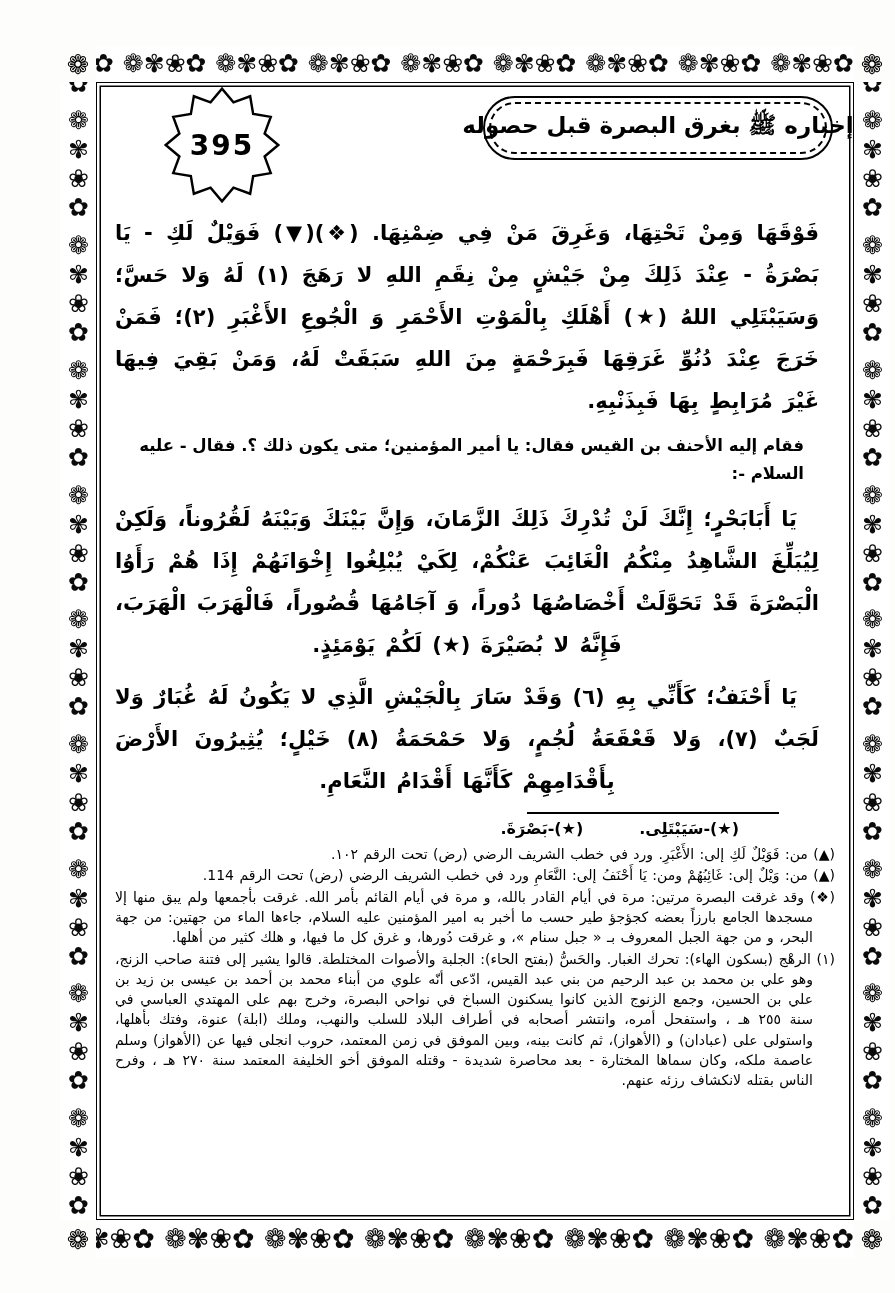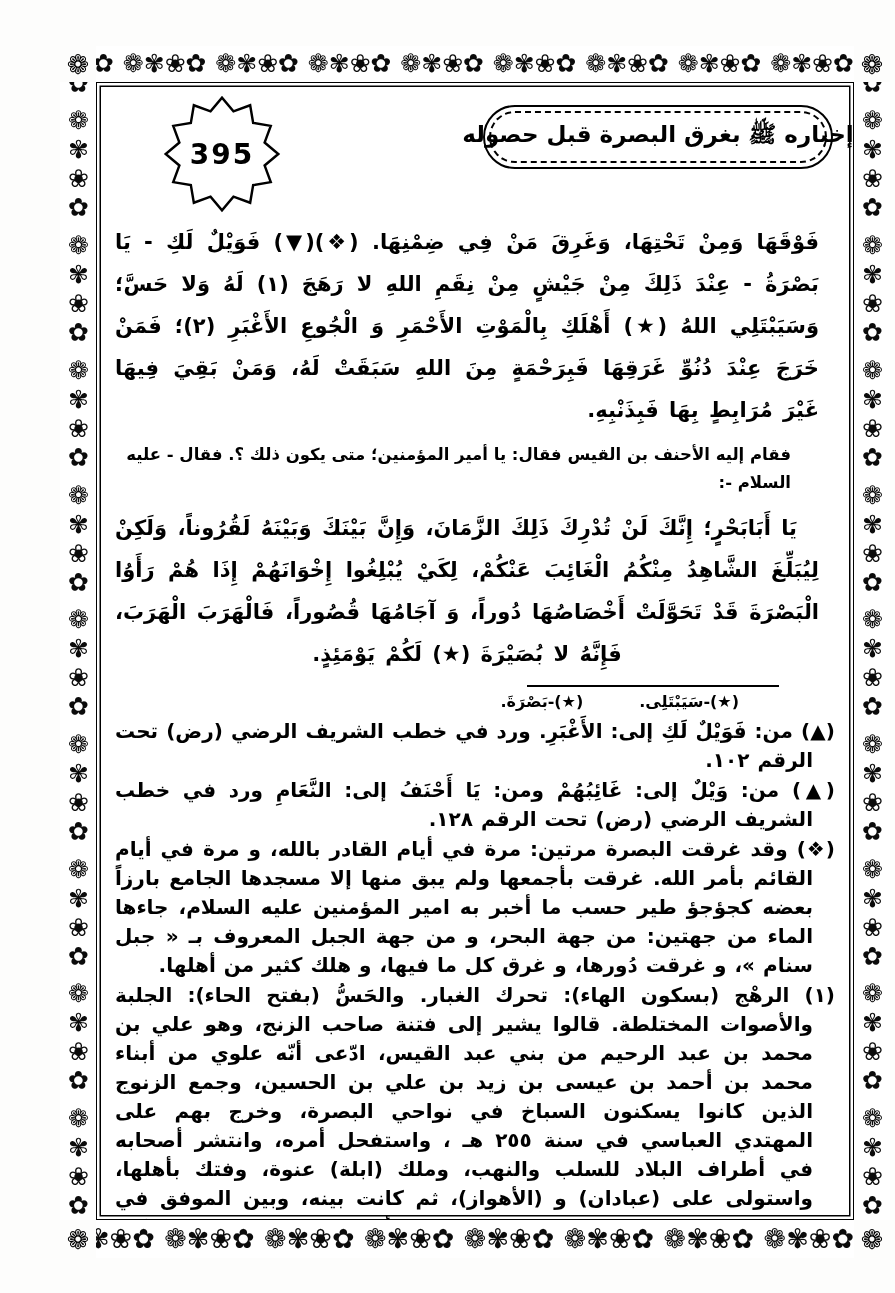--- a/index.html
+++ b/index.html
@@ -18,21 +18,21 @@
   .band-b{font-size:27px;line-height:38px;}
   .band-v{writing-mode:vertical-rl;font-size:25px;line-height:36px;white-space:nowrap;text-align:center;font-weight:700;}
   .corner{display:flex;align-items:center;justify-content:center;font-size:27px;font-weight:700;overflow:hidden;}
 
   
   .content-frame{
     grid-column:2;grid-row:2;
     border:1.5px solid #000;
     box-shadow:inset 0 0 0 2.5px #fff, inset 0 0 0 4px #000;
     background:#fff;
-    padding:16px 18px 8px 18px;
+    padding:7px 18px 8px 18px;
     overflow:hidden;
     direction:rtl;
   }
 
   
   .header{position:relative;height:118px;}
   .cartouche{
     position:absolute;top:6px;right:2px;width:346px;height:60px;
     border:2.5px solid #000;border-radius:32px;
     display:flex;align-items:center;justify-content:center;
@@ -52,36 +52,36 @@
   .main-text{margin-top:4px;}
   .main-text p{
     margin:0 16px 10px 0;
     font-size:21px;font-weight:700;line-height:2.0;
     text-align:justify;word-spacing:3px;
   }
   .p-center-last{text-align-last:center;}
   .p-indent{text-indent:22px;}
   .narrator{
     font-size:16.5px;font-weight:700;line-height:1.7;
-    margin:2px 44px 10px 0;text-align:right;
+    margin:2px 31px 10px 0;text-align:right;
   }
 
   
   .fn-divider{
     width:252px;height:0;border-top:2.5px solid #000;
     margin:2px 56px 5px auto;
   }
   .variants{
     display:flex;flex-direction:row;gap:56px;justify-content:flex-start;
     margin:0 96px 6px 0;
     font-size:16px;font-weight:700;
   }
   .footnotes{margin-top:2px;}
   .footnotes .fn{
-    font-size:20px;font-weight:700;line-height:1.45;
+    font-size:14px;font-weight:400;line-height:1.45;
     text-align:justify;word-spacing:1px;
     padding-right:22px;text-indent:-22px;
     margin:0 0 1px 0;
   }
 </style>
 </head>
 <body>
 
 <div class="page">
 
@@ -103,32 +103,33 @@
             <polygon fill="#ffffff" stroke="#000000" stroke-width="2.6" points="125,65 110.4,77.2 116.96,95 98.2,98.2 95,116.96 77.2,110.4 65,125 52.8,110.4 35,116.96 31.8,98.2 13.04,95 19.6,77.2 5,65 19.6,52.8 13.04,35 31.8,31.8 35,13.04 52.8,19.6 65,5 77.2,19.6 95,13.04 98.2,31.8 116.96,35 110.4,52.8"></polygon>
           </svg>
           <div class="star-num">395</div>
         </div>
       </div>
 
       <div class="main-text">
         <p>فَوْقَهَا وَمِنْ تَحْتِهَا، وَغَرِقَ مَنْ فِي ضِمْنِهَا. (❖)(▼) فَوَيْلٌ لَكِ - يَا بَصْرَةُ - عِنْدَ ذَلِكَ مِنْ جَيْشٍ مِنْ نِقَمِ اللهِ لا رَهَجَ (١) لَهُ وَلا حَسَّ؛ وَسَيَبْتَلِي اللهُ (★) أَهْلَكِ بِالْمَوْتِ الأَحْمَرِ وَ الْجُوعِ الأَغْبَرِ (٢)؛ فَمَنْ خَرَجَ عِنْدَ دُنُوِّ غَرَقِهَا فَبِرَحْمَةٍ مِنَ اللهِ سَبَقَتْ لَهُ، وَمَنْ بَقِيَ فِيهَا غَيْرَ مُرَابِطٍ بِهَا فَبِذَنْبِهِ.</p>
         <div class="narrator">فقام إليه الأحنف بن القيس فقال: يا أمير المؤمنين؛ متى يكون ذلك ؟. فقال - عليه السلام -:</div>
         <p class="p-center-last p-indent">يَا أَبَابَحْرٍ؛ إِنَّكَ لَنْ تُدْرِكَ ذَلِكَ الزَّمَانَ، وَإِنَّ بَيْنَكَ وَبَيْنَهُ لَقُرُوناً، وَلَكِنْ لِيُبَلِّغَ الشَّاهِدُ مِنْكُمُ الْغَائِبَ عَنْكُمْ، لِكَيْ يُبْلِغُوا إِخْوَانَهُمْ إِذَا هُمْ رَأَوُا الْبَصْرَةَ قَدْ تَحَوَّلَتْ أَخْصَاصُهَا دُوراً، وَ آجَامُهَا قُصُوراً، فَالْهَرَبَ الْهَرَبَ، فَإِنَّهُ لا بُصَيْرَةَ (★) لَكُمْ يَوْمَئِذٍ.</p>
+        <p class="p-center-last p-indent">يَا أَحْنَفُ؛ كَأَنِّي بِهِ (٦) وَقَدْ سَارَ بِالْجَيْشِ الَّذِي لا يَكُونُ لَهُ غُبَارٌ وَلا لَجَبٌ (٧)، وَلا قَعْقَعَةُ لُجُمٍ، وَلا حَمْحَمَةُ (٨) خَيْلٍ؛ يُثِيرُونَ الأَرْضَ بِأَقْدَامِهِمْ كَأَنَّهَا أَقْدَامُ النَّعَامِ.</p>
       </div>
 
       <div class="fn-divider"></div>
 
       <div class="variants">
         <span>(★)-سَيَبْتَلِى.</span>
         <span>(★)-بَصْرَةَ.</span>
       </div>
 
       <div class="footnotes">
         <div class="fn">(▲) من: فَوَيْلٌ لَكِ إلى: الأَغْبَرِ. ورد في خطب الشريف الرضي (رض) تحت الرقم ١٠٢.</div>
-        <div class="fn">(▲) من: وَيْلٌ إلى: غَائِبُهُمْ ومن: يَا أَحْنَفُ إلى: النَّعَامِ ورد في خطب الشريف الرضي (رض) تحت الرقم ١٢٨.</div>
+        <div class="fn">(▲) من: وَيْلٌ إلى: غَائِبُهُمْ ومن: يَا أَحْنَفُ إلى: النَّعَامِ ورد في خطب الشريف الرضي (رض) تحت الرقم 114.</div>
         <div class="fn">(❖) وقد غرقت البصرة مرتين: مرة في أيام القادر بالله، و مرة في أيام القائم بأمر الله. غرقت بأجمعها ولم يبق منها إلا مسجدها الجامع بارزاً بعضه كجؤجؤ طير حسب ما أخبر به امير المؤمنين عليه السلام، جاءها الماء من جهتين: من جهة البحر، و من جهة الجبل المعروف بـ « جبل سنام »، و غرقت دُورها، و غرق كل ما فيها، و هلك كثير من أهلها.</div>
         <div class="fn">(١) الرهْج (بسكون الهاء): تحرك الغبار. والحَسُّ (بفتح الحاء): الجلبة والأصوات المختلطة. قالوا يشير إلى فتنة صاحب الزنج، وهو علي بن محمد بن عبد الرحيم من بني عبد القيس، ادّعى أنّه علوي من أبناء محمد بن أحمد بن عيسى بن زيد بن علي بن الحسين، وجمع الزنوج الذين كانوا يسكنون السباخ في نواحي البصرة، وخرج بهم على المهتدي العباسي في سنة ٢٥٥ هـ ، واستفحل أمره، وانتشر أصحابه في أطراف البلاد للسلب والنهب، وملك (ابلة) عنوة، وفتك بأهلها، واستولى على (عبادان) و (الأهواز)، ثم كانت بينه، وبين الموفق في زمن المعتمد، حروب انجلى فيها عن (الأهواز) وسلم عاصمة ملكه، وكان سماها المختارة - بعد محاصرة شديدة - وقتله الموفق أخو الخليفة المعتمد سنة ٢٧٠ هـ ، وفرح الناس بقتله لانكشاف رزئه عنهم.</div>
 
       </div>
 
     </div>
 
     <div class="band band-v band-fill">✿❀✾❁ ✿❀✾❁ ✿❀✾❁ ✿❀✾❁ ✿❀✾❁ ✿❀✾❁ ✿❀✾❁ ✿❀✾❁ ✿❀✾❁ ✿❀✾❁ ✿❀✾❁ ✿❀✾❁ ✿❀✾❁ ✿❀✾❁ ✿❀✾❁ ✿❀✾❁ ✿❀✾❁ ✿❀✾❁ ✿❀✾❁ ✿❀✾❁ ✿❀✾❁ ✿❀✾❁ ✿❀✾❁ ✿❀✾❁ ✿❀✾❁ ✿❀✾❁ ✿❀✾❁ ✿❀✾❁ ✿❀✾❁ ✿❀✾❁ ✿❀✾❁ ✿❀✾❁ ✿❀✾❁ ✿❀✾❁ ✿❀✾❁ ✿❀✾❁ ✿❀✾❁ ✿❀✾❁ ✿❀✾❁ ✿❀✾❁ ✿❀✾❁ ✿❀✾❁ ✿❀✾❁ ✿❀✾❁ ✿❀✾❁ ✿❀✾❁ ✿❀✾❁ ✿❀✾❁ </div>
 
     <div class="corner">❁</div>

